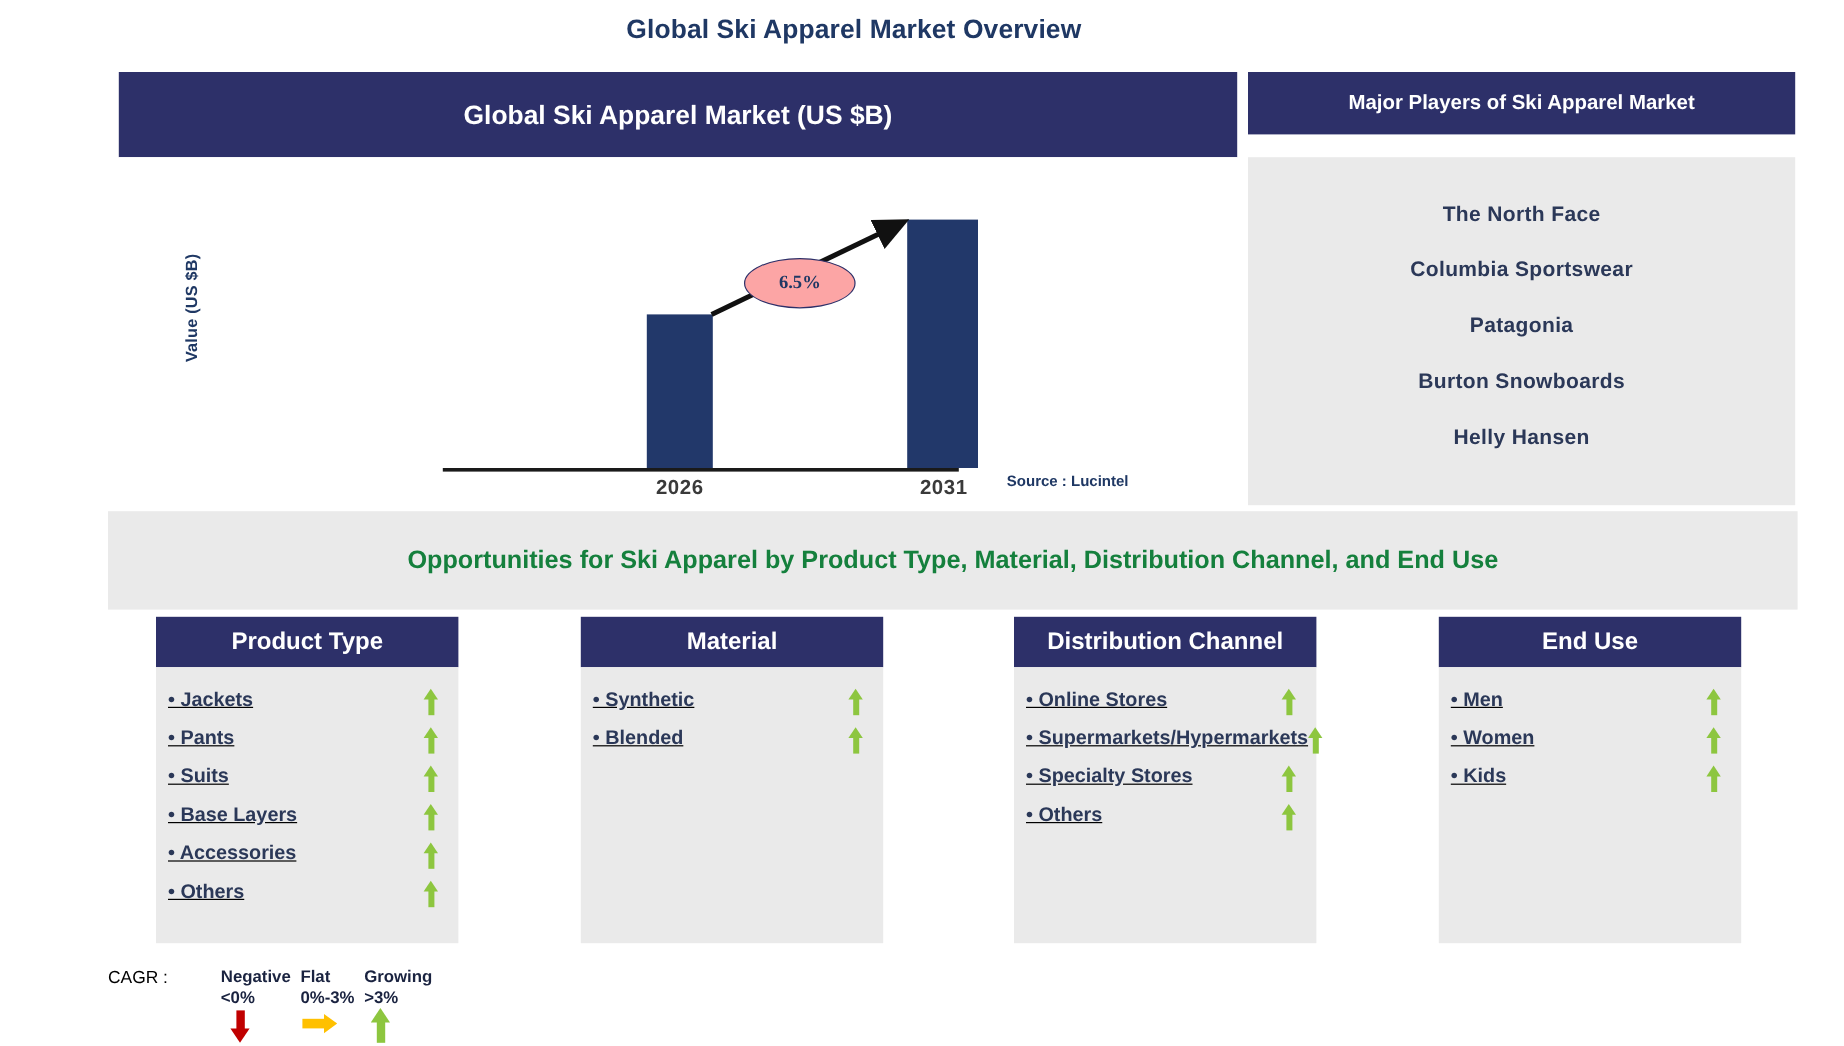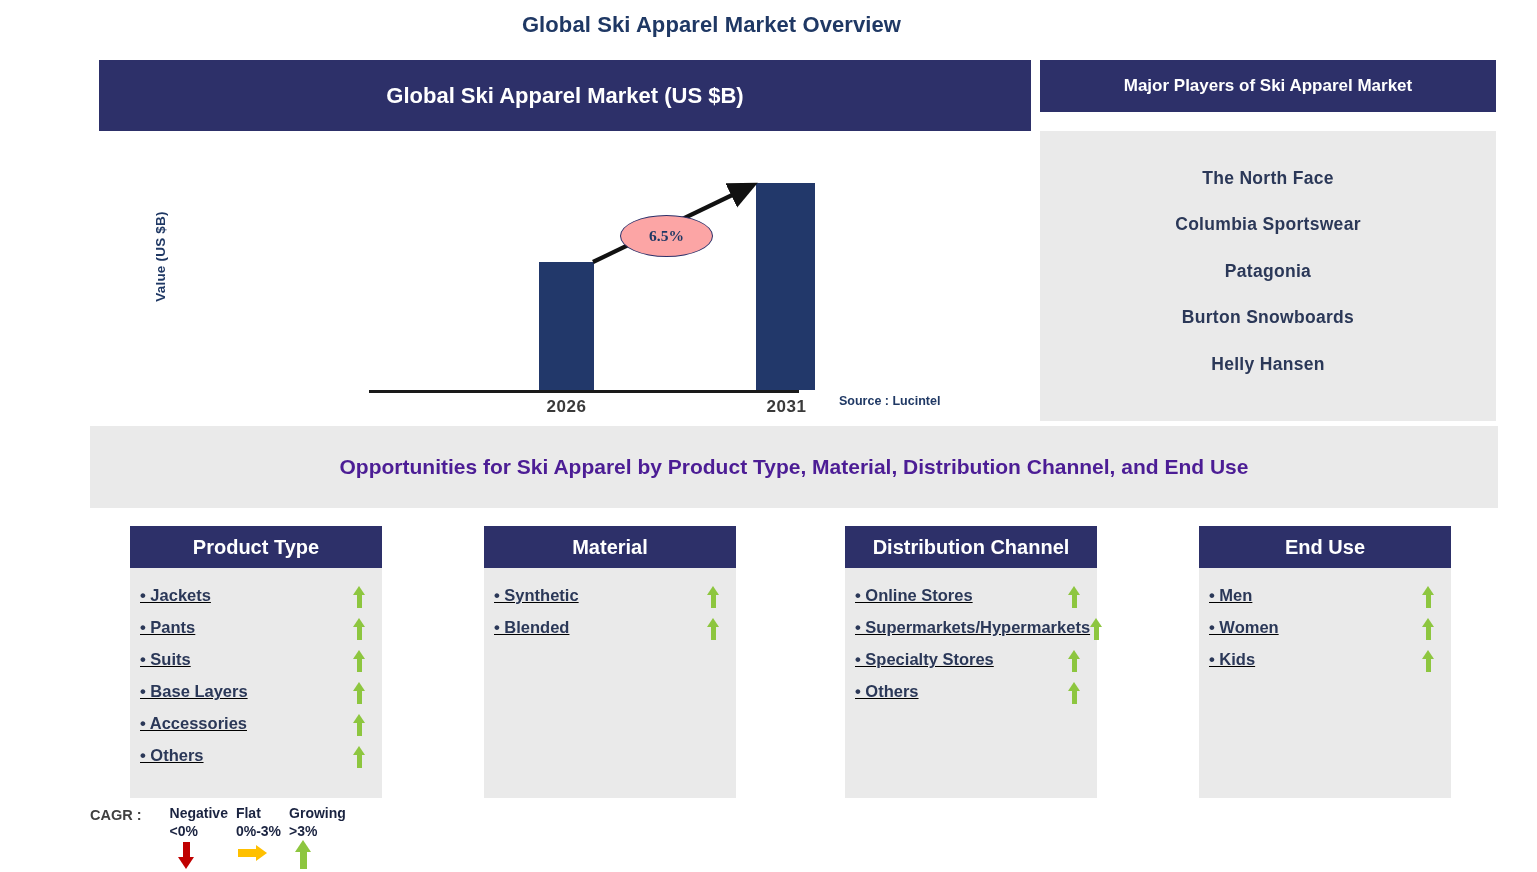--- a/index.html
+++ b/index.html
@@ -92,26 +92,26 @@
     line-height: 1; padding: 14.5px 0;
     letter-spacing: .3px;
   }
 
   
   .opp-banner {
     position: absolute; left: 90px; top: 426px;
     width: 1408px; height: 82px;
     background: #eaeaea;
     display: flex; align-items: center; justify-content: center;
-    font-size: 21px; font-weight: bold; color: #4c1d95;
+    font-size: 21px; font-weight: bold; color: #15803d;
   }
 
   
   .cards { position: absolute; left: 0; top: 514px; width: 1537px; height: 272px; }
-  .card { position: absolute; top: 12px; width: 292px; height: 272px; padding-left: 40px; }
+  .card { position: absolute; top: 0; width: 292px; height: 272px; padding-left: 40px; }
   .card:nth-of-type(1) { left: 90px; }
   .card:nth-of-type(2) { left: 444px; }
   .card:nth-of-type(3) { left: 805px; }
   .card:nth-of-type(4) { left: 1159px; }
   .card-head {
     height: 42px; background: #2d3069;
     display: flex; align-items: center; justify-content: center;
     color: #ffffff; font-size: 20px; font-weight: bold;
   }
   .card-body {
@@ -139,22 +139,22 @@
     content: ""; position: absolute; left: 0; top: 0;
     width: 0; height: 0;
     border-left: 6.5px solid transparent;
     border-right: 6.5px solid transparent;
     border-bottom: 9px solid #8dc63f;
   }
 
   
   .legend { position: absolute; left: 90px; top: 804px; display: flex; align-items: flex-start; }
   .legend-title {
-    font-size: 14.5px; font-weight: bold; color: #404040;
-    margin-right: 28px; padding-top: 3px; white-space: nowrap;
+    font-size: 14.5px; font-weight: normal; color: #000000;
+    margin-right: 44px; padding-top: 3px; white-space: nowrap;
   }
   .legend-item { display: flex; align-items: flex-start; margin-right: 8px; flex-direction: column; }
   .legend-text {
     font-size: 14px; font-weight: bold; color: #1a2340;
     line-height: 18px; white-space: nowrap;
   }
   .legend-icon { width: 34px; height: 36px; position: relative; flex: 0 0 34px; }
 
   .icon-down::before {
     content: ""; position: absolute; left: 13px; top: 2px;

